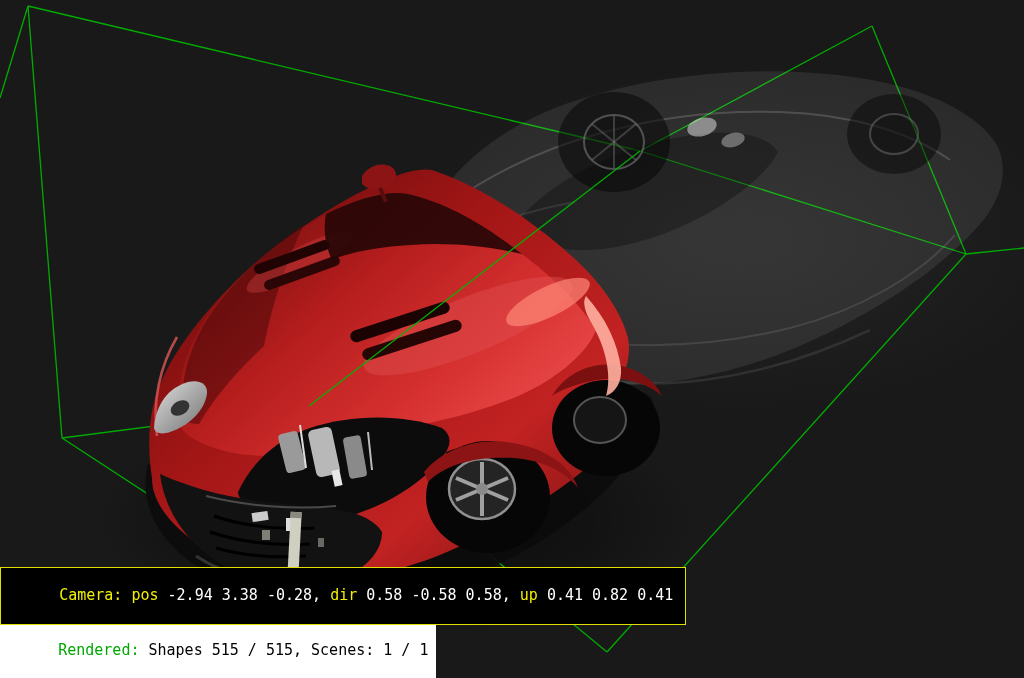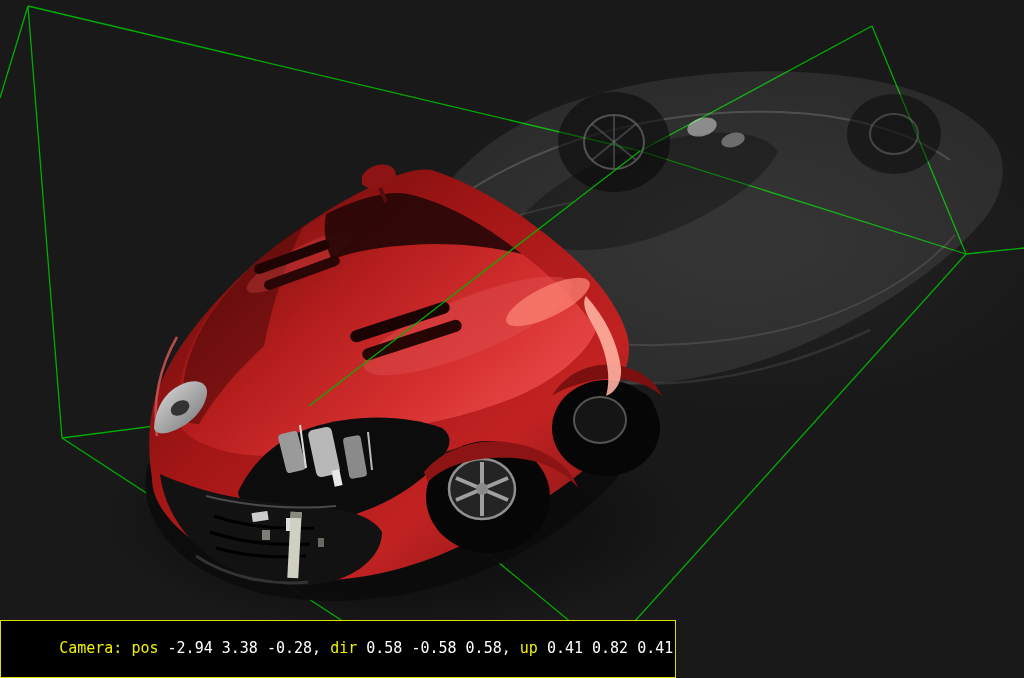--- a/index.html
+++ b/index.html
@@ -6,21 +6,21 @@
   .screen{
     position:relative;width:1024px;height:678px;overflow:hidden;
     background:#191919;
     font-family:"DejaVu Sans Mono","Liberation Mono",monospace;
   }
   .screen svg{position:absolute;top:0;left:0;display:block;}
   .statusbar{position:absolute;left:0;bottom:0;z-index:10;}
   .camera-box{
     display:block;width:fit-content;
     background:#000;border:1px solid #e0e000;
-    padding:2px 2px 3px 4px;
+    padding:2px 12px 3px 4px;
     font-size:15px;line-height:17px;white-space:pre;
   }
   .kw{color:#f0f000;}
   .val{color:#ffffff;}
   .rendered-bar{
     display:block;width:fit-content;
     background:#ffffff;color:#000;
     padding:0 8px 2px 4px;
     font-size:15px;line-height:17px;white-space:pre;
   }
@@ -185,15 +185,18 @@
       <rect x="289" y="512" width="11" height="6" fill="#8a8a80" transform="rotate(3 294 545)"></rect>
       <rect x="262" y="530" width="8" height="10" fill="#9a9a90" opacity="0.8"></rect>
       <rect x="318" y="538" width="6" height="9" fill="#8f8f85" opacity="0.7"></rect>
     </g>
   </svg>
 
   <div class="statusbar">
     <div class="camera-box">
       <span class="kw">Camera: </span><span class="kw">pos </span><span class="val">-2.94 3.38 -0.28, </span><span class="kw">dir </span><span class="val">0.58 -0.58 0.58, </span><span class="kw">up </span><span class="val">0.41 0.82 0.41</span>
     </div>
+    <div class="rendered-bar">
+      <span class="rlabel">Rendered: </span><span class="rval">Shapes 515 / 515, Scenes: 1 / 1</span>
+    </div>
   </div>
 
 </div>
 
 </body></html>

